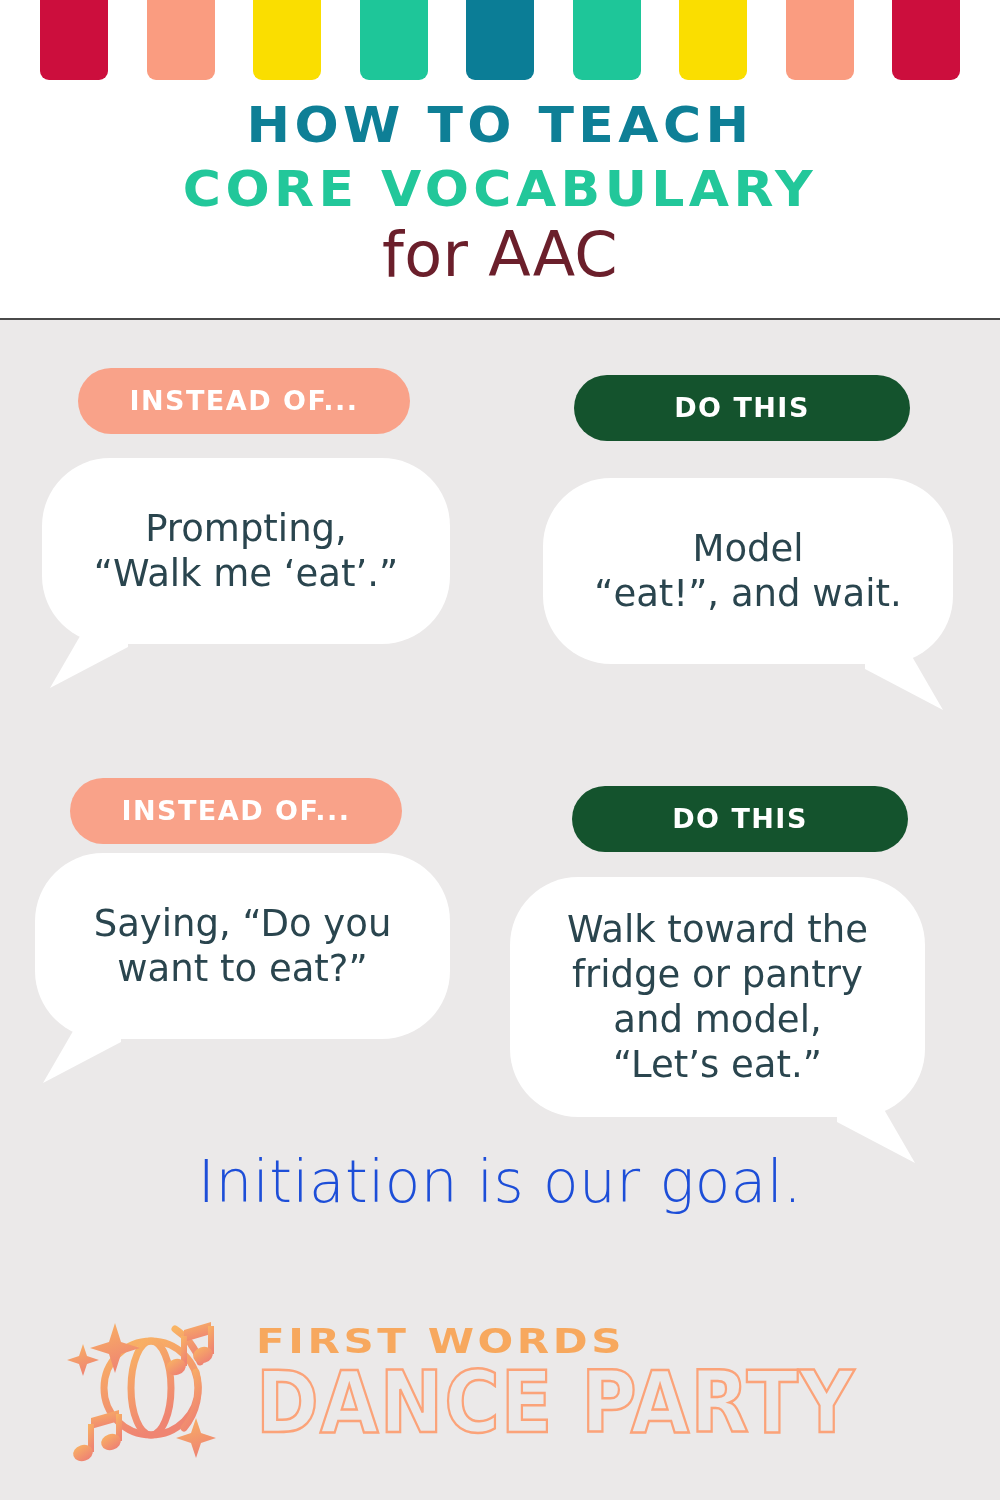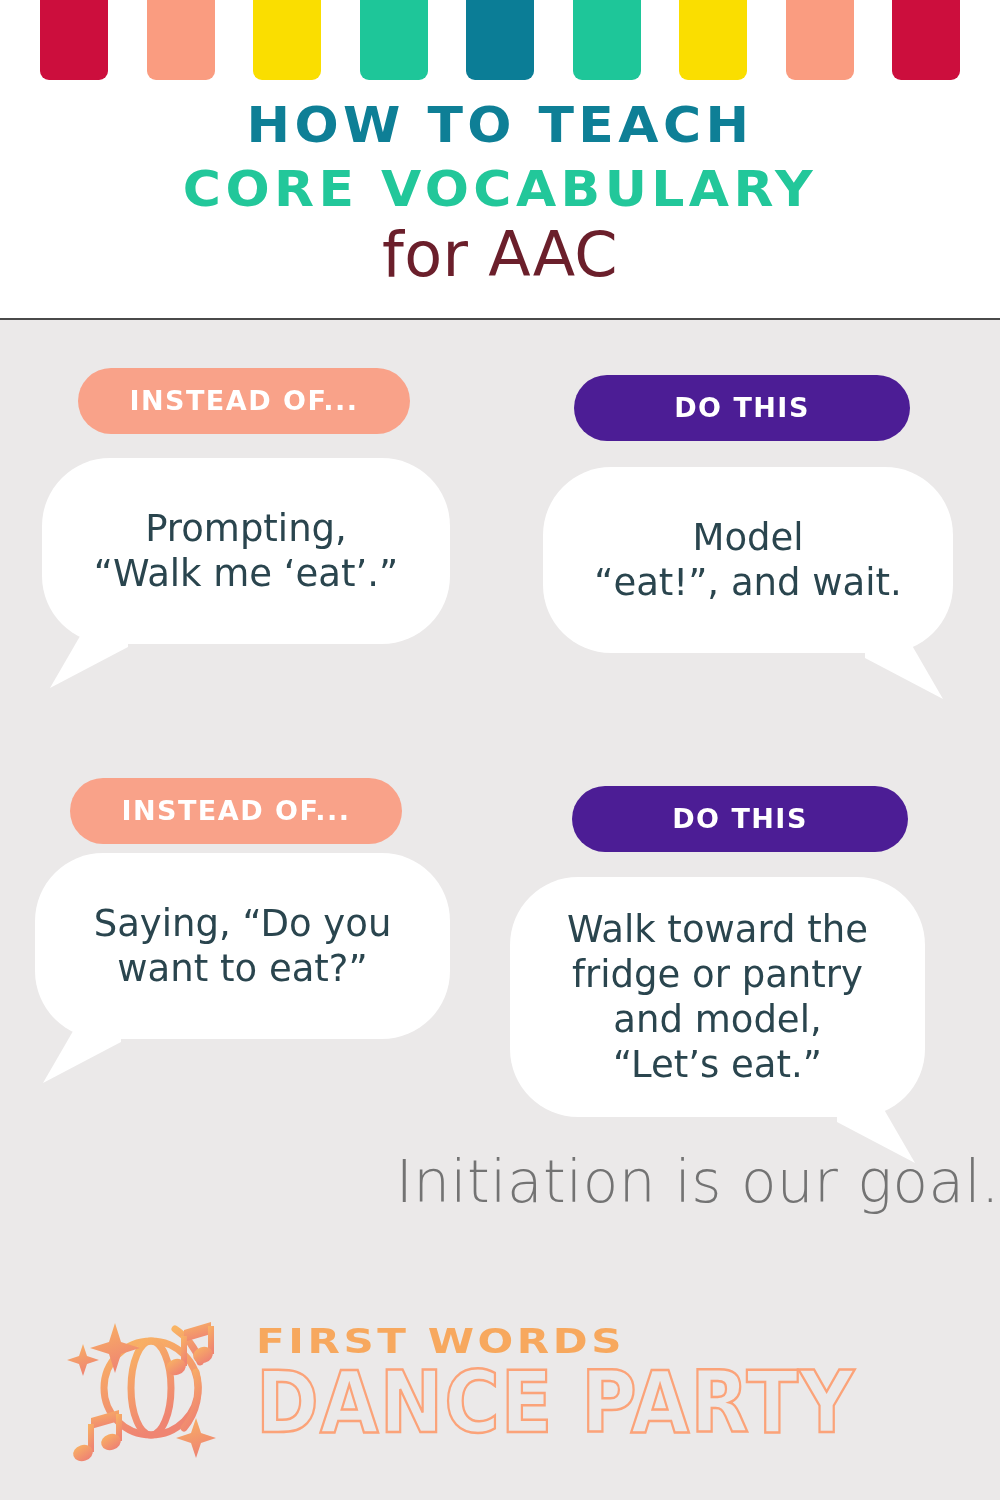--- a/index.html
+++ b/index.html
@@ -108,21 +108,21 @@
     font-family: "DejaVu Sans", sans-serif;
     font-weight: bold;
     font-size: 27px;
     letter-spacing: 0.055em;
     text-align: center;
     line-height: 1;
     padding: 19px 0 20px 0;
     white-space: nowrap;
   }
   .pill.instead { background: #f9a289; }
-  .pill.dothis  { background: #4c1d95; }
+  .pill.dothis  { background: #14532d; }
 
   .bubble {
     position: relative;
     background: #ffffff;
     border-radius: 68px;
     color: #2a454e;
     font-family: "DejaVu Sans", sans-serif;
     font-weight: 400;
     text-align: center;
     display: flex;
@@ -153,25 +153,25 @@
     bottom: -46px;
     clip-path: polygon(0% 0%, 54% 0%, 100% 100%, 0% 34%);
   }
 
   
   .tagline {
     position: absolute;
     left: 0;
     top: 1148px;
     width: 1000px;
-    text-align: right;
+    text-align: center;
     font-family: "DejaVu Sans", sans-serif;
     font-weight: 300;
     font-size: 58px;
-    color: #737373;
+    color: #1d4ed8;
     letter-spacing: 0.008em;
     white-space: nowrap;
   }
 
   
   .logo {
     position: absolute;
     left: 0;
     top: 1300px;
     width: 1000px;
@@ -246,21 +246,21 @@
         <div class="bubble" style="width:408px; height:186px;">
           <div class="txt">Prompting,
 “Walk me ‘eat’.”</div>
           <div class="tail left"></div>
         </div>
       </div>
 
       <div class="card" style="left:574px; top:55px; width:336px;">
         <div class="pill dothis" style="width:336px;">DO THIS</div>
       </div>
-      <div class="card" style="left:543px; top:147px; width:410px;">
+      <div class="card" style="left:543px; top:158px; width:410px;">
         <div class="bubble" style="width:410px; height:186px;">
           <div class="txt">Model
 “eat!”, and wait.</div>
           <div class="tail right"></div>
         </div>
       </div>
     </div>
 
     <div class="row" style="height:420px;">
 

